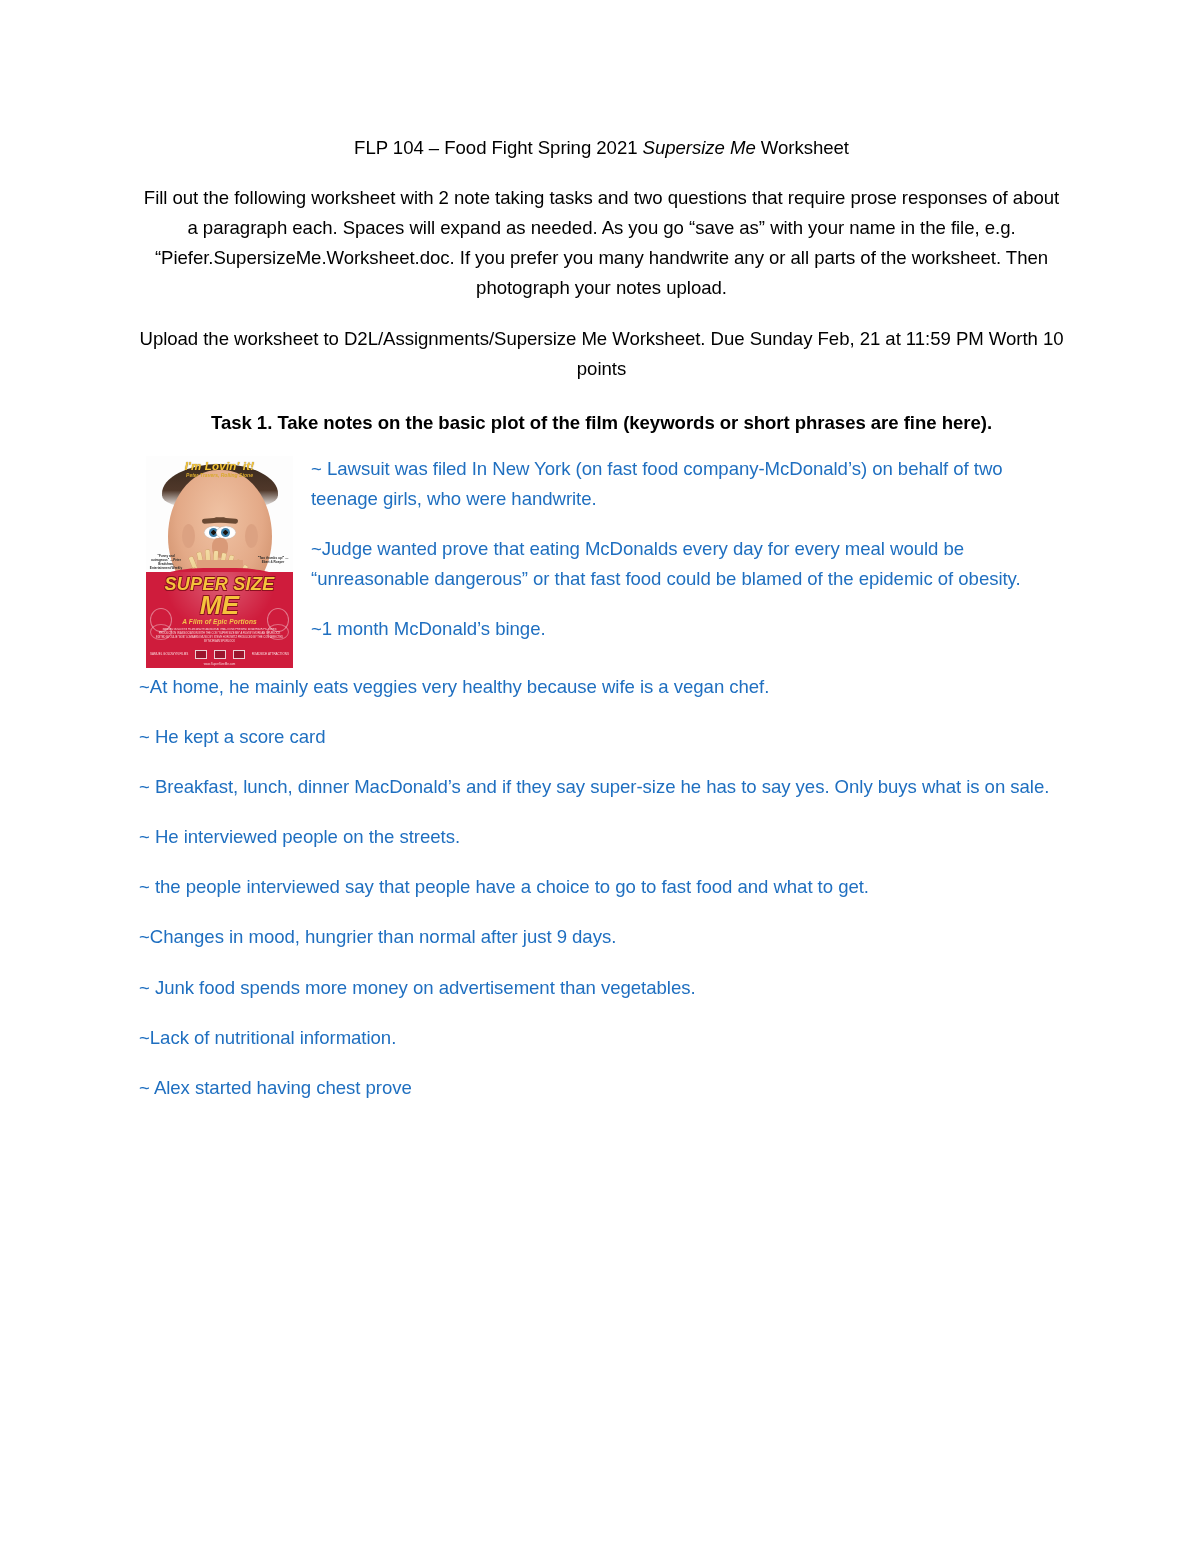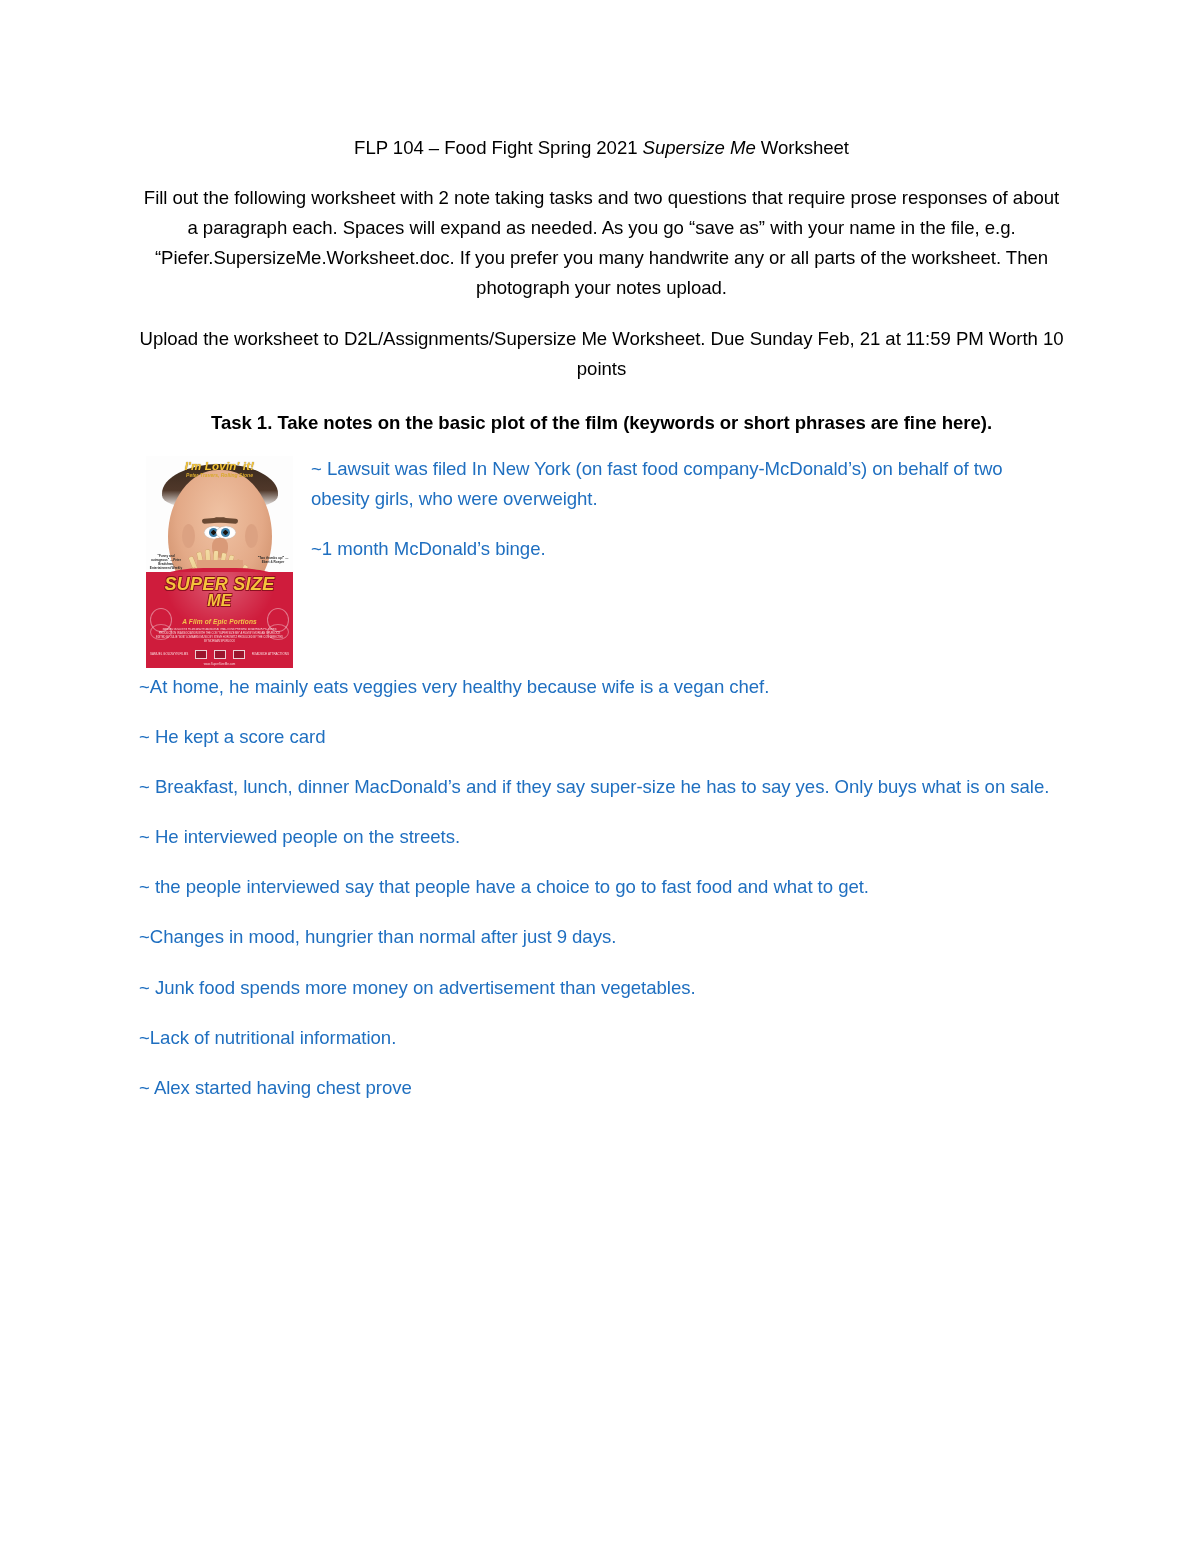--- a/index.html
+++ b/index.html
@@ -255,21 +255,21 @@
     line-height: 0.94;
     letter-spacing: 0.3px;
     text-shadow:
       -0.7px -0.7px 0 #8a1020,
        0.7px -0.7px 0 #8a1020,
       -0.7px  0.7px 0 #8a1020,
        0.7px  0.7px 0 #8a1020,
        0 1.4px 0 #7a0d1b;
   }
   .ttl .l1 { font-size: 18px; display: block; }
-  .ttl .l2 { font-size: 16px; display: block; }
+  .ttl .l2 { font-size: 26px; display: block; }
   .tagline {
     position: absolute;
     left: 0; right: 0;
     top: 46px;
     text-align: center;
     font-size: 6.6px;
     font-weight: bold;
     font-style: italic;
     color: #f3c54a;
     letter-spacing: 0.1px;
@@ -408,21 +408,22 @@
               <span class="rating-box"></span>
               <span class="rating-box"></span>
               <span>ROADSIDE ATTRACTIONS</span>
             </div>
             <div class="url-line">www.SuperSizeMe.com</div>
           </div>
 
         </div>
       </div>
 
-      <p class="note">~ Lawsuit was filed In New York (on fast food company-McDonald’s) on behalf of two obesity girls, who were overweight.</p>
+      <p class="note">~ Lawsuit was filed In New York (on fast food company-McDonald’s) on behalf of two teenage girls, who were handwrite.</p>
+      <p class="note">~Judge wanted prove that eating McDonalds every day for every meal would be “unreasonable dangerous” or that fast food could be blamed of the epidemic of obesity.</p>
       <p class="note">~1 month McDonald’s binge.</p>
     </div>
 
     <p class="note">~At home, he mainly eats veggies very healthy because wife is a vegan chef.</p>
     <p class="note">~ He kept a score card</p>
     <p class="note">~ Breakfast, lunch, dinner MacDonald’s and if they say super-size he has to say yes. Only buys what is on sale.</p>
     <p class="note">~ He interviewed people on the streets.</p>
     <p class="note">~ the people interviewed say that people have a choice to go to fast food and what to get.</p>
     <p class="note">~Changes in mood, hungrier than normal after just 9 days.</p>
     <p class="note">~ Junk food spends more money on advertisement than vegetables.</p>

